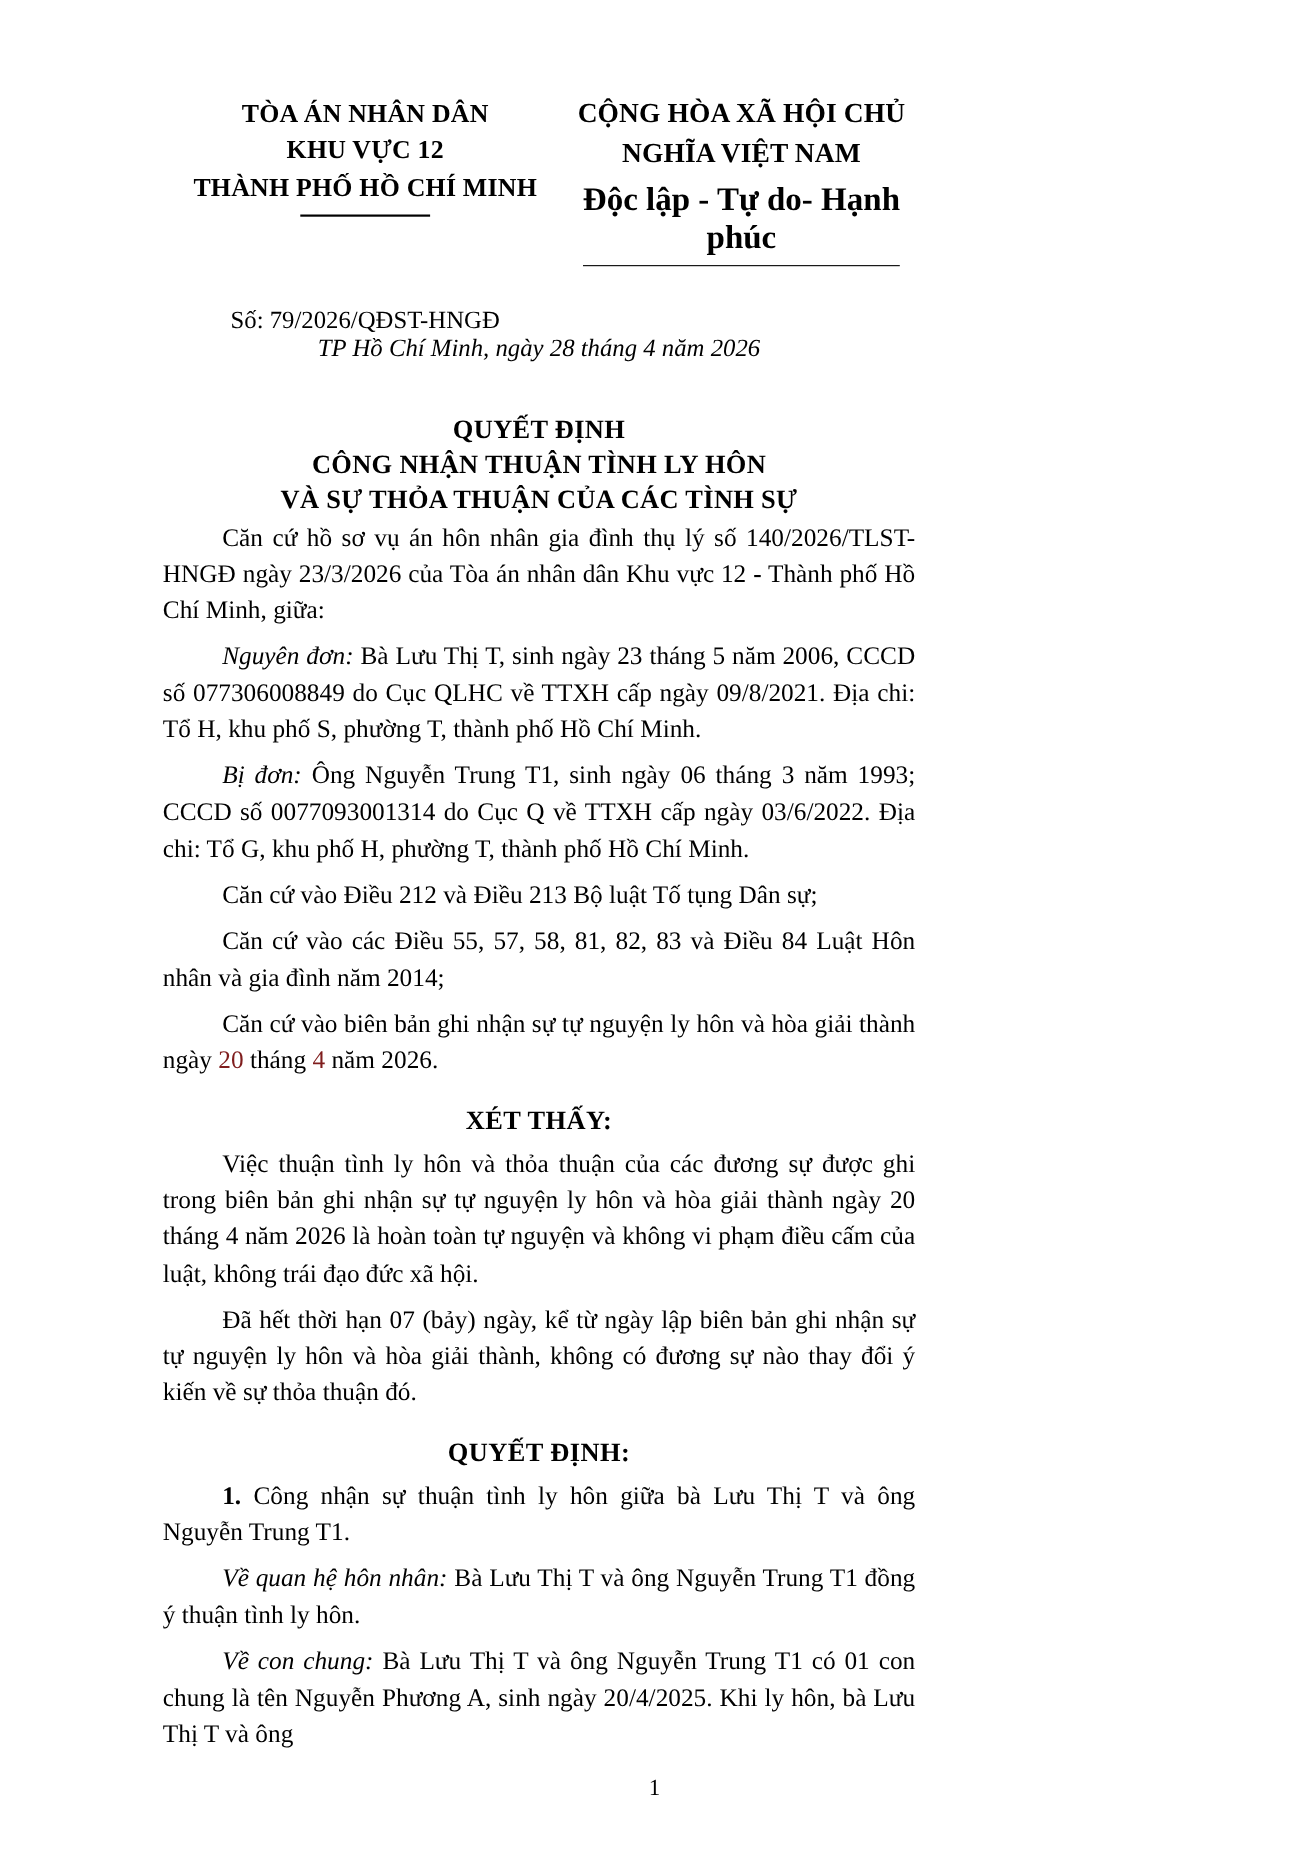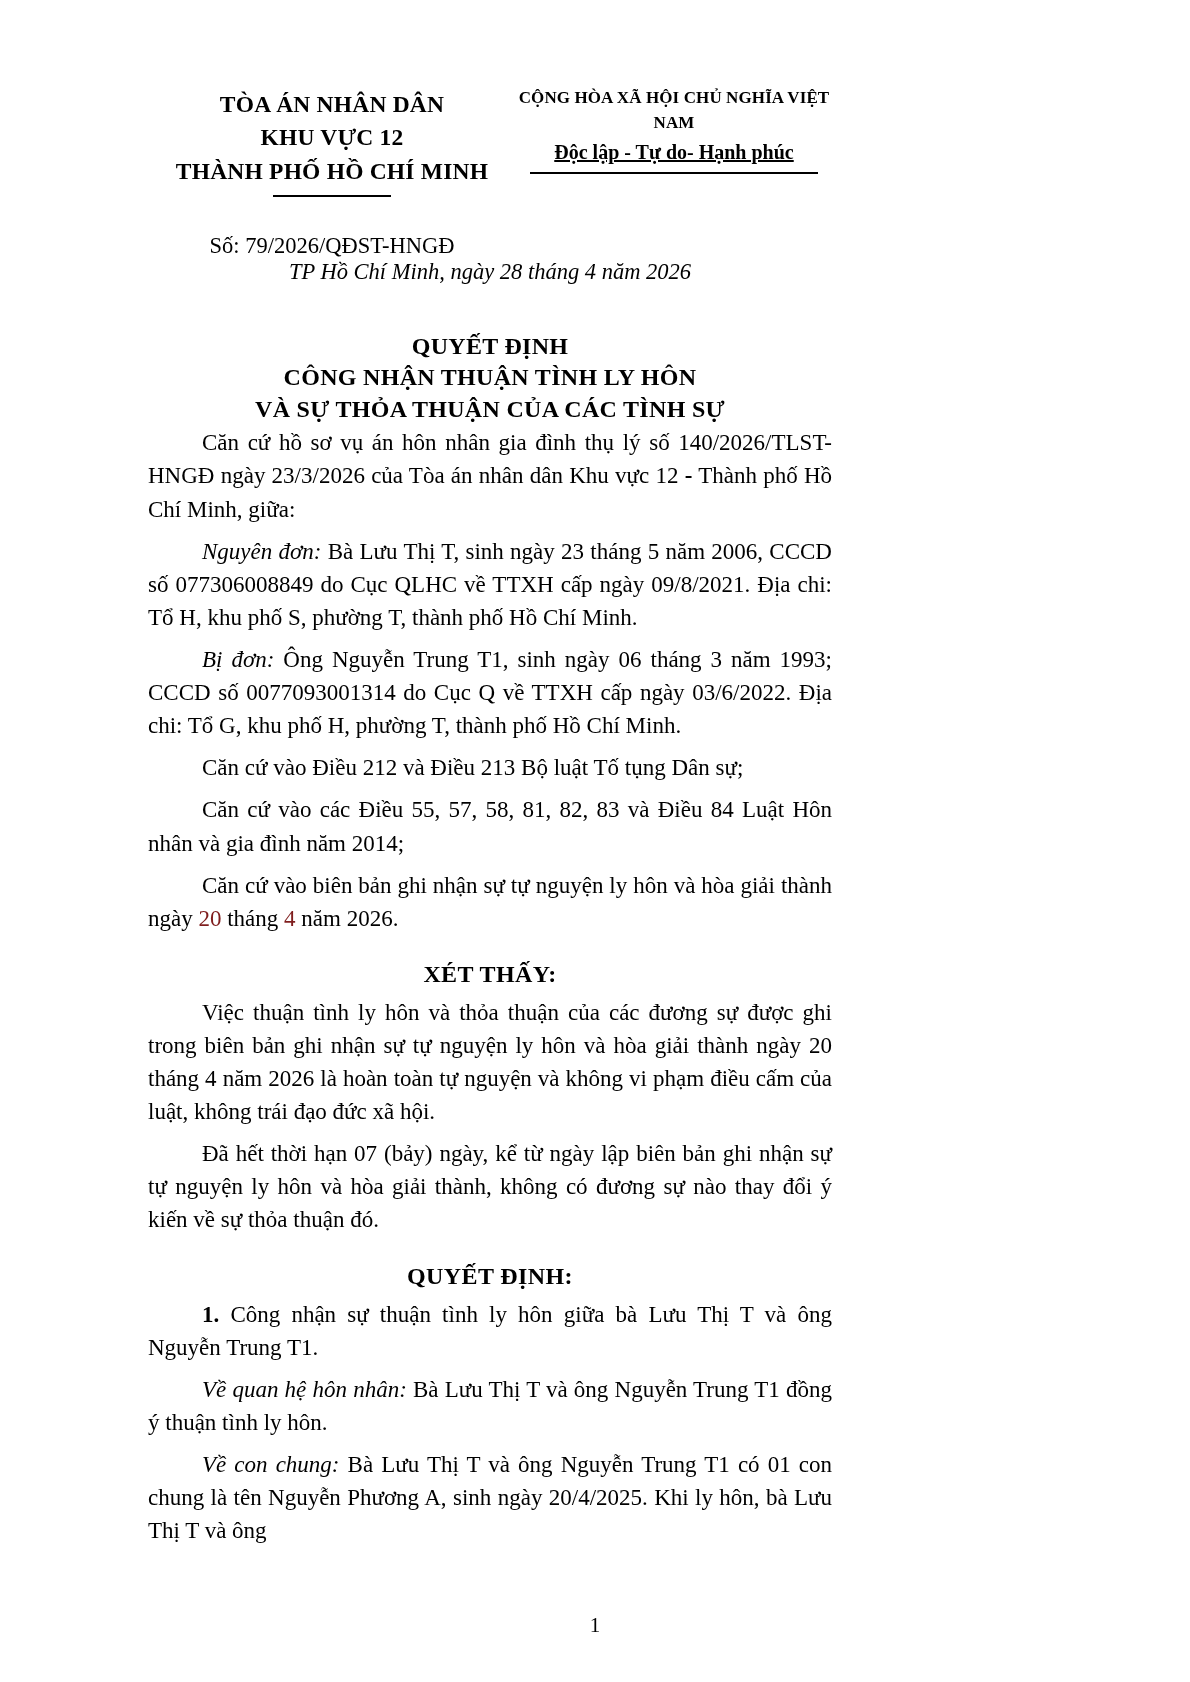--- a/index.html
+++ b/index.html
@@ -50,29 +50,28 @@
     margin: 7px auto 0 auto;
   }
   .rule-long {
     width: 288px;
     height: 1.5px;
     background: #000;
     margin: 8px auto 0 auto;
   }
   .nation-line {
     font-weight: bold;
-    font-size: 17px;
+    font-size: 25px;
     line-height: 1.45;
     letter-spacing: 0.1px;
   }
   .motto-line {
     font-weight: bold;
-    font-size: 20px;
+    font-size: 30px;
     margin-top: 6px;
-    text-decoration: underline;
   }
   
   .numrow {
     display: flex;
     flex-direction: column;
     margin-top: 36px;
   }
   .numrow .left {
     width: 368px;
     text-align: center;

